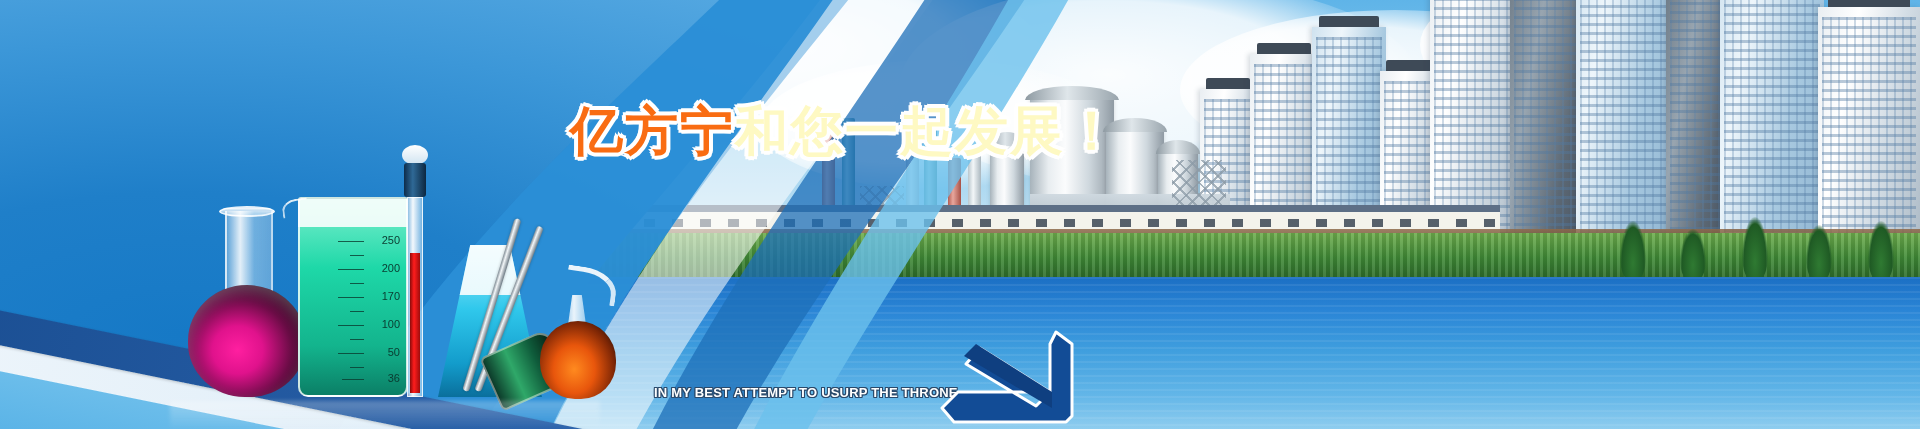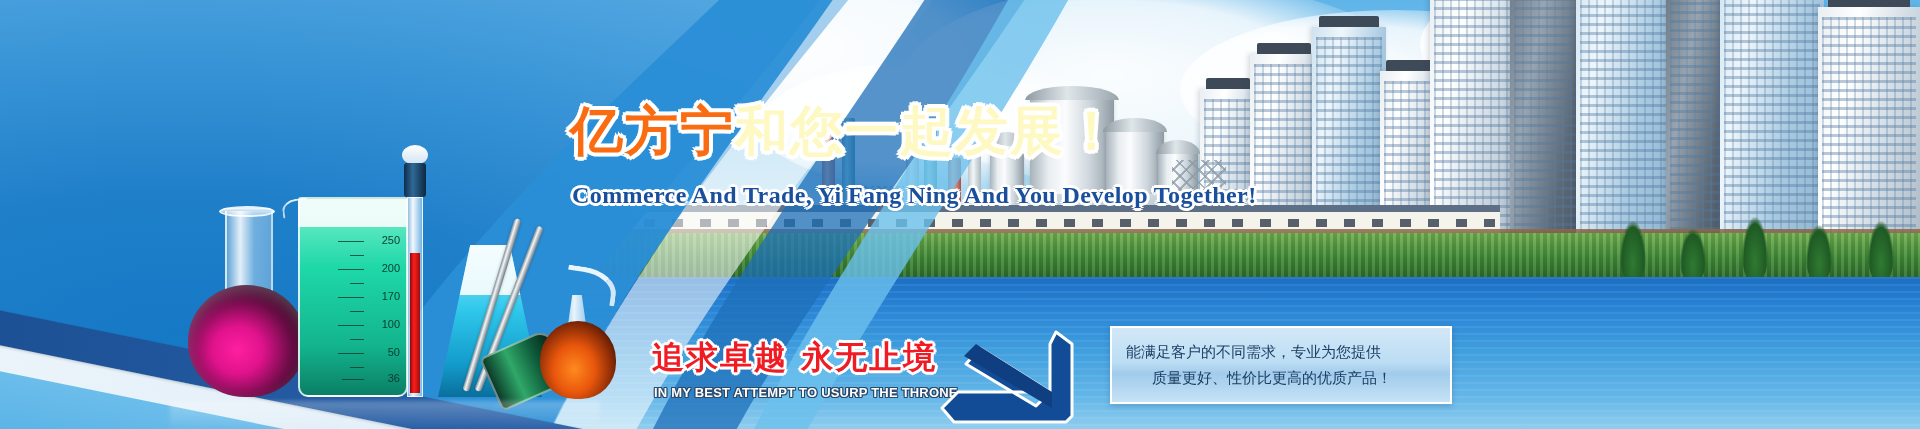--- a/index.html
+++ b/index.html
@@ -444,29 +444,23 @@
       <div class="neck"></div>
       <div class="bulb"></div>
     </div>
   </div>
   <div class="reflection"></div>
 
   <div class="headline">
     <span class="hl-orange">亿方宁</span><span class="hl-blue">和您一起发展！</span>
   </div>
 
-  <div class="subhead">Commerce And Trade, Yi Fang Ning And You Develop Together!</div>
-
-  <div class="slogan">追求卓越  永无止境</div>
+
   <div class="slogan-en">IN MY BEST ATTEMPT TO USURP THE THRONE</div>
 
   <svg class="arrow-mark" viewBox="0 0 160 95">
     <path d="M116,2 L132,14 L132,86 L126,92 L14,92 L2,78 L18,62 L110,62 L110,14 Z
              M110,62 L40,18 L26,34 L96,76 Z" fill="#124c96" stroke="#ffffff" stroke-width="3" stroke-linejoin="round"></path>
     <path d="M24,26 L36,14 L112,62 L112,78 Z" fill="#0f3f80"></path>
   </svg>
 
-  <div class="infobox">
-    <div class="ln ln1">能满足客户的不同需求，专业为您提供</div>
-    <div class="ln ln2">质量更好、性价比更高的优质产品！</div>
-  </div>
 
 </div>
 
 </body></html>

